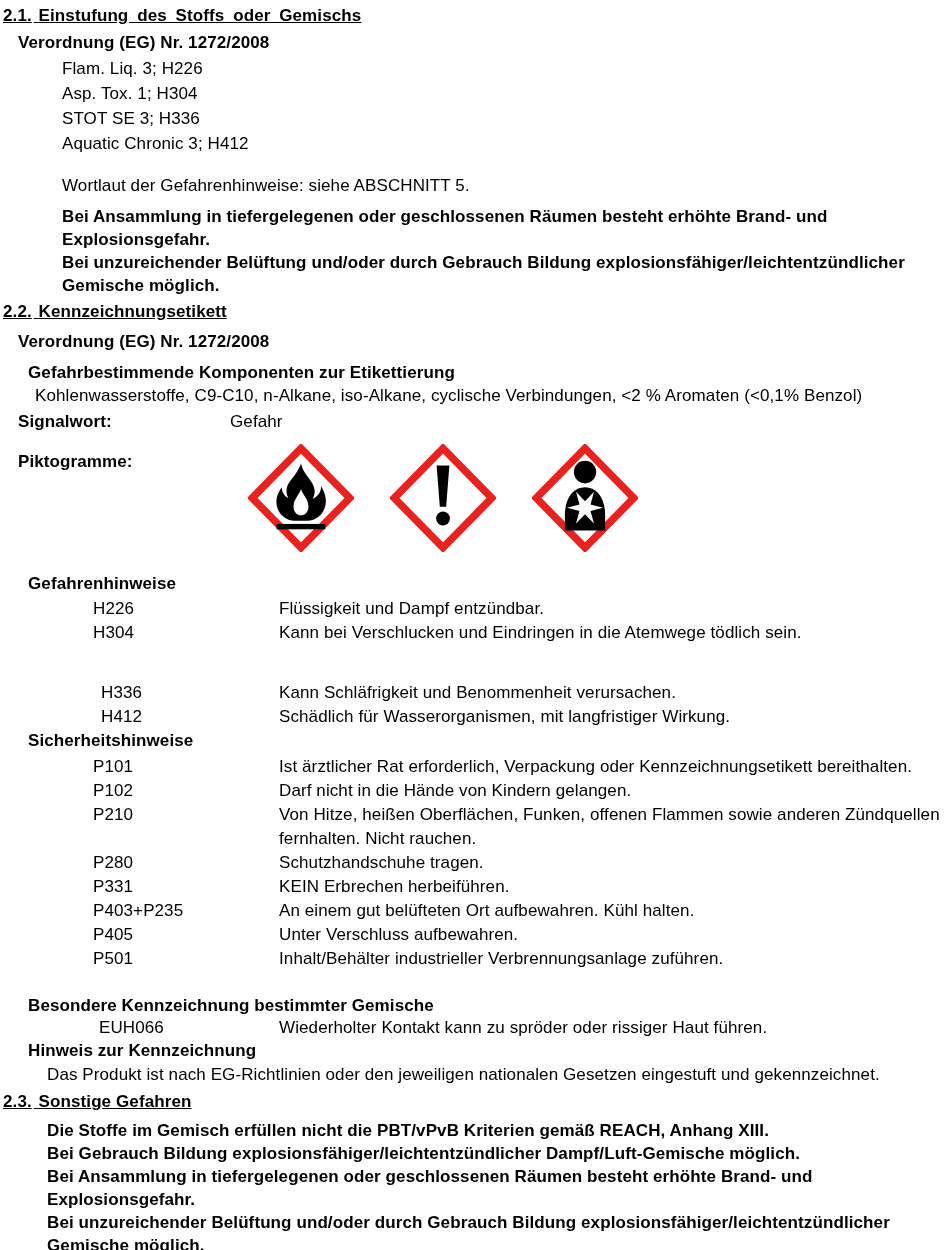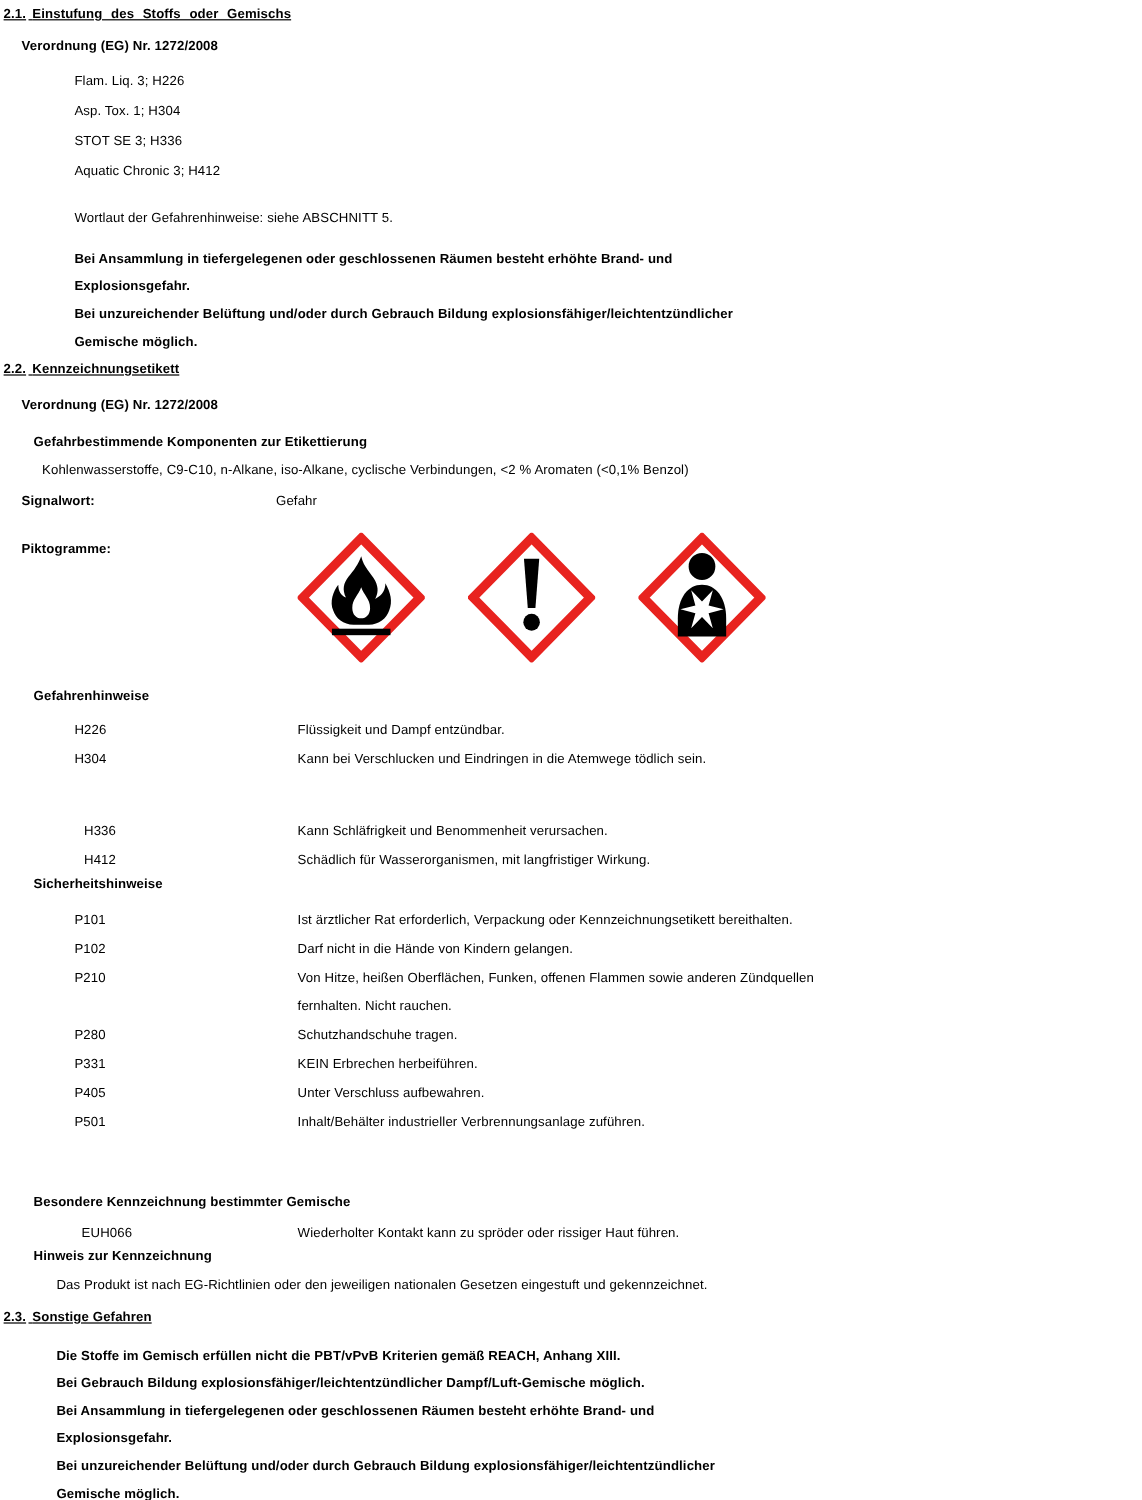--- a/index.html
+++ b/index.html
@@ -2,32 +2,32 @@
 <html style="--color-background: #ffffff; --color-text: #000000; --color-ghs_red: #e8231f;"><head>
 <meta charset="utf-8">
 <style>
   html,body{margin:0;padding:0;background:#fff;}
   .page{
     position:relative;
     width:952px;height:1250px;
     background:var(--color-background,#fff);
     color:var(--color-text,#000);
     font-family:"Liberation Sans",sans-serif;
-    font-size:11px;
+    font-size:17px;
     letter-spacing:.1px;
     overflow:hidden;
   }
   .abs{position:absolute;white-space:nowrap;}
   .sec-header{font-weight:bold;text-decoration:underline;}
   .sec-header .num{margin-right:2px;}
   .spread{word-spacing:4px;}
   .b{font-weight:bold;}
   .lh23 div{line-height:23px;font-weight:bold;}
   .lh25 div{line-height:25px;}
-  .stmt-row{line-height:24px;}
+  .stmt-row{line-height:24px;margin-left:31px;}
   .code{display:inline-block;}
   .w186{width:186px;}
   .w178{width:178px;}
   .w180{width:180px;}
   .picto-row{display:flex;gap:36px;}
   .ghs{width:106px;height:108px;}
   .ghs polygon.frame{fill:#fff;stroke:var(--color-ghs_red,#e8231f);stroke-width:7;}
   .ghs .sym{fill:#000;}
   .ghs .neg{fill:#fff;}
 </style>
@@ -132,20 +132,23 @@
     <div class="stmt-row">
       <span class="code w186"></span><span>fernhalten. Nicht rauchen.</span>
     </div>
     <div class="stmt-row">
       <span class="code w186">P280</span><span>Schutzhandschuhe tragen.</span>
     </div>
     <div class="stmt-row">
       <span class="code w186">P331</span><span>KEIN Erbrechen herbeiführen.</span>
     </div>
     <div class="stmt-row">
+      <span class="code w186">P403+P235</span><span>An einem gut belüfteten Ort aufbewahren. Kühl halten.</span>
+    </div>
+    <div class="stmt-row">
       <span class="code w186">P405</span><span>Unter Verschluss aufbewahren.</span>
     </div>
     <div class="stmt-row">
       <span class="code w186">P501</span><span>Inhalt/Behälter industrieller Verbrennungsanlage zuführen.</span>
     </div>
   </div>
 
   <div class="abs b" style="top:996px;left:28px">Besondere Kennzeichnung bestimmter Gemische</div>
 
   <div class="abs stmt-row" style="top:1016px;left:68px">

